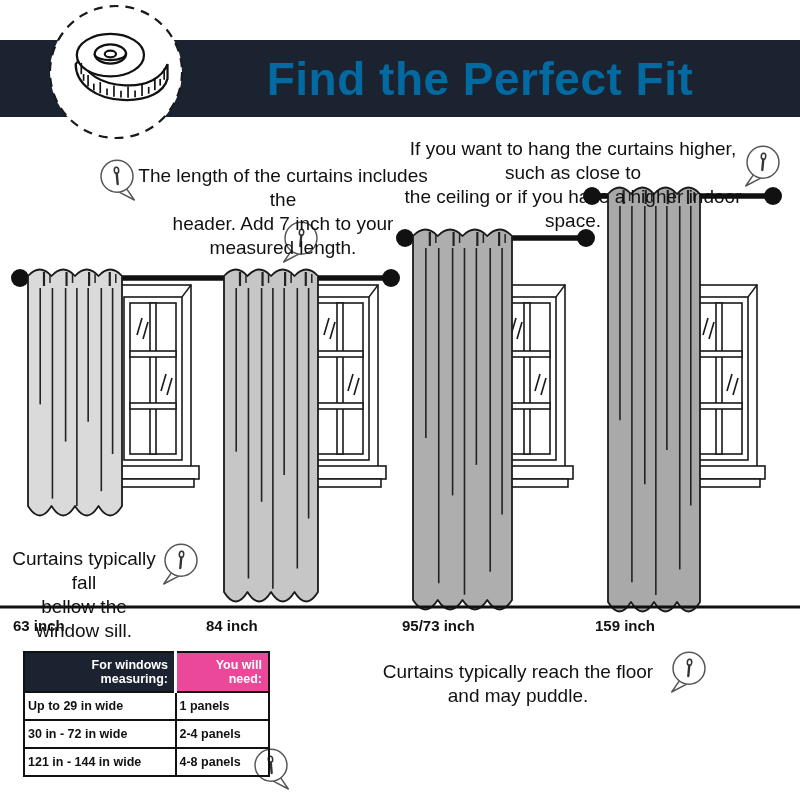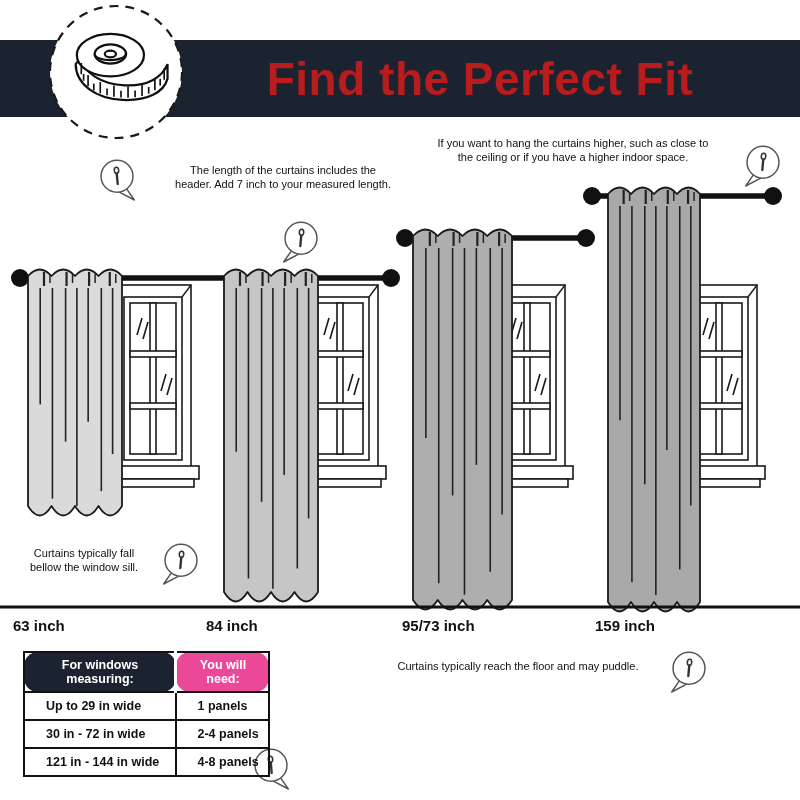--- a/index.html
+++ b/index.html
@@ -2,39 +2,39 @@
 <html><head>
 <meta charset="utf-8">
 <style>
   html,body{margin:0;padding:0;background:#fff;}
   #stage{position:relative;width:800px;height:800px;background:#fff;overflow:hidden;
          font-family:"Liberation Sans",sans-serif;color:#111;}
   
   .header-bar{position:absolute;left:0;top:40px;width:800px;height:77px;}
   .header-title{position:absolute;left:170px;top:40px;width:620px;height:77px;
     display:flex;align-items:center;justify-content:center;
-    font-size:46px;font-weight:800;letter-spacing:.5px;color:#b91c1c;}
+    font-size:46px;font-weight:800;letter-spacing:.5px;color:#0369a1;}
   .badge{position:absolute;left:46px;top:2px;width:140px;height:140px;}
   
-  .note{position:absolute;font-size:11px;line-height:1.26;color:#111;
+  .note{position:absolute;font-size:19px;line-height:1.26;color:#111;
         white-space:pre-line;text-align:center;}
   .bubble{position:absolute;width:42px;height:46px;}
   .bubble svg{display:block;width:100%;height:100%;}
   .flip svg{transform:scaleX(-1);}
   
   .size-label{position:absolute;top:617px;width:130px;text-align:left;
               font-weight:bold;font-size:15px;color:#111;}
   
   .guide-table{position:absolute;left:23px;top:651px;border-collapse:collapse;
                border:2px solid #111;font-weight:bold;color:#111;}
-  .guide-table th{color:#fff;text-align:center;font-size:12.5px;padding:5px 6px 5px 7px;
-                  border-bottom:2px solid #111;border-radius:14px;}
+  .guide-table th{color:#fff;text-align:right;font-size:12.5px;padding:5px 6px 5px 7px;
+                  border-bottom:2px solid #111;}
   .guide-table th:first-child{border-right:3px solid #fff;width:136px;}
   .guide-table th:last-child{width:78px;}
-  .guide-table td{font-size:12.5px;padding:6px 6px 6px 21px;border:2px solid #111;}
+  .guide-table td{font-size:12.5px;padding:6px 6px 6px 3px;border:2px solid #111;}
   #scene{position:absolute;left:0;top:0;}
 </style>
 </head>
 <body>
 
 <div id="stage">
 
   <svg id="scene" width="800" height="800" viewBox="0 0 800 800">
       <g>
         <rect fill="#fff" stroke="#1a1a1a" stroke-width="1.6" x="115" y="285" width="76" height="183"></rect>

